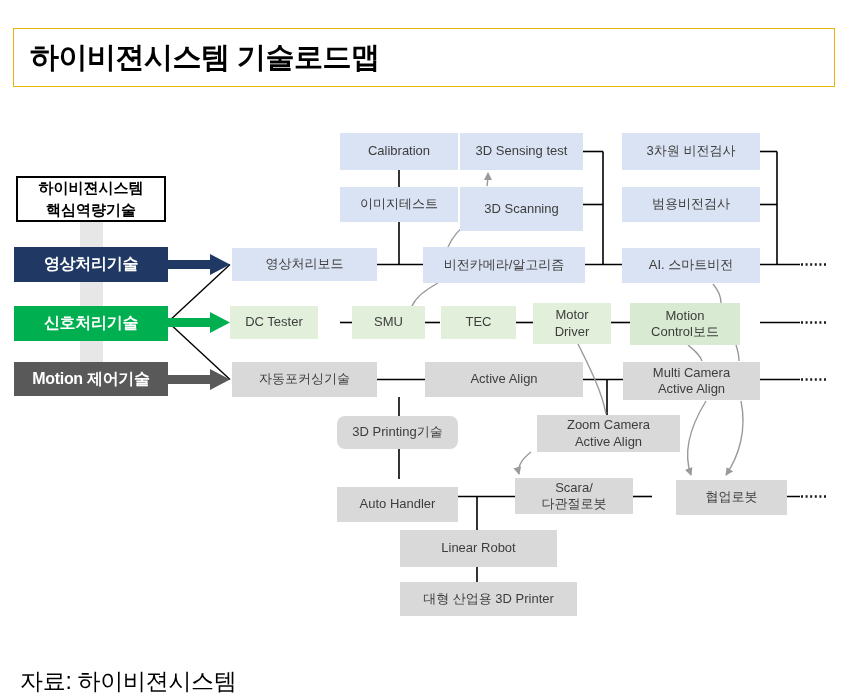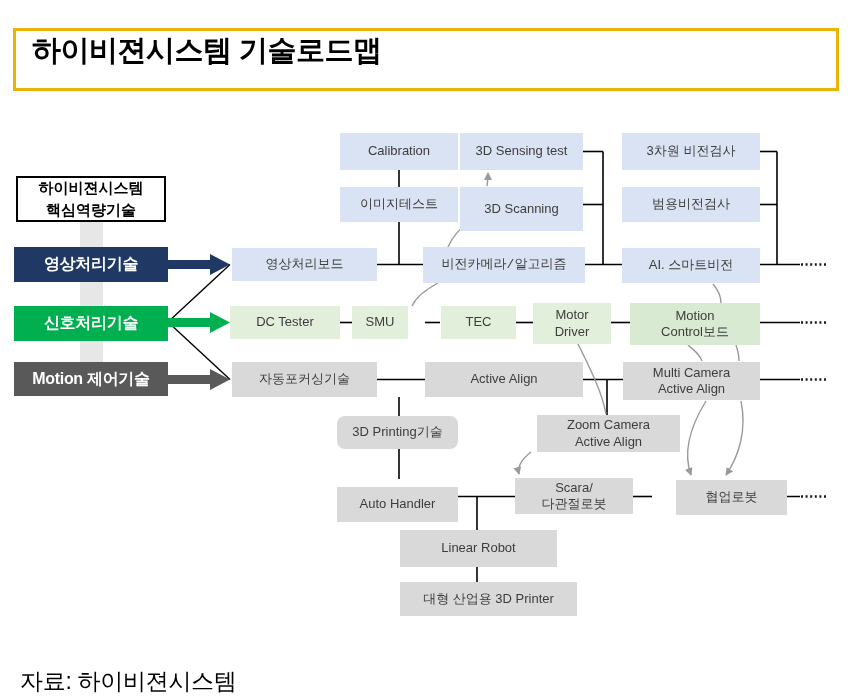--- a/index.html
+++ b/index.html
@@ -7,21 +7,21 @@
     --node-blue:#dae3f3; --node-green:#e2efda; --node-green-deep:#d9ead3;
     --node-gray:#d9d9d9; --band:#e7e7e7; --connector:#9a9a9a; --line:#000000;
   }
   html,body{margin:0;padding:0;background:#fff;}
   .stage{
     position:relative;width:850px;height:696px;background:#fff;overflow:hidden;
     font-family:"Liberation Sans","DejaVu Sans",sans-serif;
   }
   .title-box{
     position:absolute;left:13px;top:28px;width:820px;height:57px;
-    border:3px solid #eab308;display:flex;align-items:flex-start;
+    border:1px solid #eab308;display:flex;align-items:center;
   }
   .title-box span{
     font-size:29px;font-weight:bold;color:#000;padding-left:16px;letter-spacing:-0.5px;
   }
   .band{
     position:absolute;left:80px;top:180px;width:23px;height:216px;background:var(--band);
   }
   svg.wires{position:absolute;left:0;top:0;z-index:1;}
   .node{
     position:absolute;z-index:2;display:flex;align-items:center;justify-content:center;
@@ -44,27 +44,27 @@
   #track-signal{left:14px;top:306px;width:154px;height:35px;background:var(--track-signal);}
   #track-motion{left:14px;top:362px;width:154px;height:34px;background:var(--track-motion);}
 
   #calibration{left:340px;top:133px;width:118px;height:37px;}
   #image-test{left:340px;top:187px;width:118px;height:35px;}
   #sensing-test{left:460px;top:133px;width:123px;height:37px;}
   #scanning{left:460px;top:187px;width:123px;height:44px;}
   #vision-3d{left:622px;top:133px;width:138px;height:37px;}
   #vision-general{left:622px;top:187px;width:138px;height:35px;}
   #video-board{left:232px;top:248px;width:145px;height:33px;}
-  #vision-camera{left:423px;top:247px;width:162px;height:36px;font-family:Liberation Mono, monospace;}
+  #vision-camera{left:423px;top:247px;width:162px;height:36px;}
   #ai-smart-vision{left:622px;top:248px;width:138px;height:35px;}
-  #dc-tester{left:230px;top:306px;width:110px;height:33px;}
-  #smu{left:352px;top:306px;width:56px;height:33px;}
+  #dc-tester{left:230px;top:306px;width:88px;height:33px;}
+  #smu{left:352px;top:306px;width:73px;height:33px;}
   #tec{left:441px;top:306px;width:75px;height:33px;}
   #motor-driver{left:533px;top:303px;width:78px;height:41px;}
-  #motion-control{left:630px;top:303px;width:130px;height:42px;}
+  #motion-control{left:630px;top:303px;width:110px;height:42px;}
   #auto-focus{left:232px;top:362px;width:145px;height:35px;}
   #active-align{left:425px;top:362px;width:158px;height:35px;}
   #multi-camera{left:623px;top:362px;width:137px;height:38px;}
   #printing-3d{left:337px;top:416px;width:121px;height:33px;border-radius:8px;}
   #zoom-camera{left:537px;top:415px;width:143px;height:37px;}
   #auto-handler{left:337px;top:487px;width:121px;height:35px;}
   #scara{left:515px;top:478px;width:118px;height:36px;}
   #cobot{left:652px;top:480px;width:111px;height:35px;margin-left:24px;}
   #linear-robot{left:400px;top:530px;width:157px;height:37px;}
   #printer-3d{left:400px;top:582px;width:177px;height:34px;}

